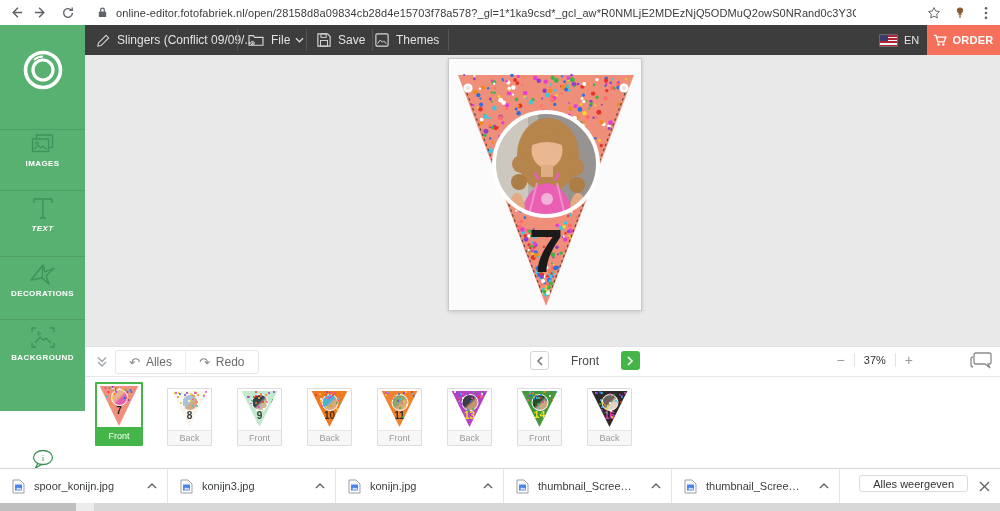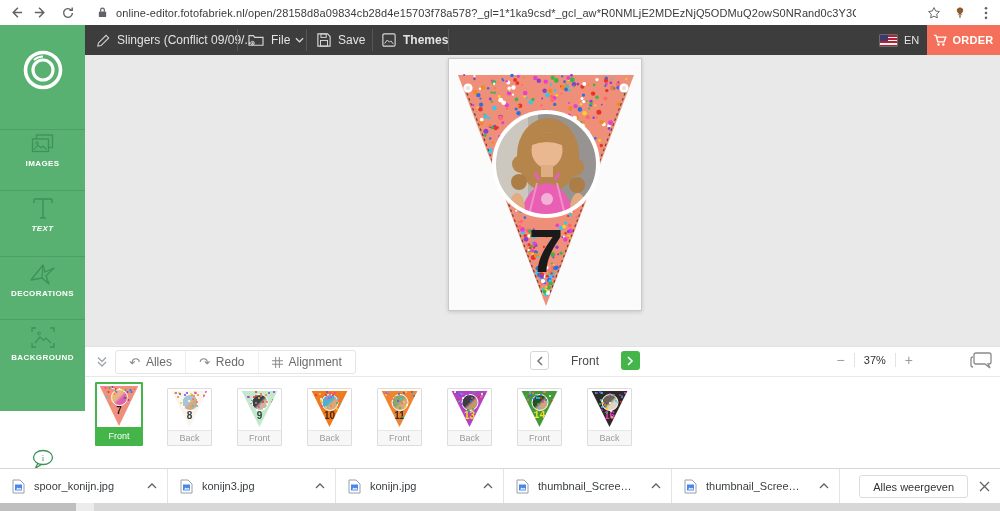--- a/index.html
+++ b/index.html
@@ -25,21 +25,21 @@
 
   
   #topbar{position:absolute;left:85px;top:25px;width:915px;height:30px;background:var(--toolbar-dark);}
   .tb-group{position:absolute;top:0;height:30px;display:flex;align-items:center;color:#e3e3e3;font-size:12px;cursor:default;}
   .tb-group svg{flex:0 0 auto;}
   .tb-label{margin-left:7px;white-space:nowrap;}
   .tb-sep{position:absolute;top:4px;height:22px;width:1px;background:#555;}
   #grp-title{left:12px;}
   #grp-file{left:163px;}
   #grp-save{left:232px;}
-  #grp-themes{left:297px;font-weight:bold;}
+  #grp-themes{left:290px;}
   #grp-lang{left:795px;}
   #order-btn{position:absolute;right:0;top:0;width:73px;height:30px;background:var(--order-coral);color:#fff;font-size:11px;font-weight:bold;display:flex;align-items:center;justify-content:center;gap:5px;letter-spacing:.3px;}
   .flag{width:17px;height:11px;position:relative;background:repeating-linear-gradient(180deg,#b22234 0 1.6px,#f5f5f5 1.6px 3.2px);box-shadow:0 0 0 .5px #999;}
   .flag::before{content:"";position:absolute;left:0;top:0;width:8px;height:6px;background:#3c3b6e;}
 
   
   #sidebar{position:absolute;left:0;top:25px;width:85px;height:386px;background:var(--sidebar-green);}
   #logo{position:absolute;left:0;top:8px;width:85px;height:74px;display:flex;align-items:center;justify-content:center;}
   .side-item{position:absolute;left:0;width:85px;text-align:center;color:#fff;}
   .side-item .lbl{display:block;font-size:8px;font-weight:bold;letter-spacing:.4px;margin-top:3px;}
@@ -81,21 +81,21 @@
   .thumb-num{position:absolute;left:0;right:0;top:20px;text-align:center;font-size:10px;font-weight:bold;line-height:1;}
   .thumb-label{position:absolute;left:0;right:0;bottom:0;height:15px;background:#f7f7f7;border-top:1px solid #e8e8e8;font-size:9px;color:#9a9a9a;text-align:center;line-height:15px;}
   .thumb.selected .thumb-label{background:var(--accent-green);color:#fff;border-top:1px solid var(--accent-green);height:17px;line-height:17px;}
   .speck{position:absolute;border-radius:50%;}
 
   
   #downloads{position:absolute;left:0;top:468px;width:1000px;height:35px;background:#fff;border-top:1px solid #d6d6d6;}
   .dl-item{position:absolute;top:0;height:34px;display:flex;align-items:center;border-right:1px solid #e4e4e4;width:168px;padding:0 10px 0 12px;}
   .dl-name{font-size:11px;color:#3c4043;margin-left:9px;white-space:nowrap;overflow:hidden;text-overflow:ellipsis;max-width:96px;flex:1 1 auto;}
   .dl-caret{margin-left:auto;display:flex;align-items:center;}
-  #show-all{position:absolute;right:32px;top:6px;height:23px;padding:0 13px;border:1px solid #dadce0;border-radius:3px;background:#fff;font-size:11px;color:#333;display:flex;align-items:center;}
+  #show-all{position:absolute;right:32px;top:6px;height:17px;padding:0 13px;border:1px solid #dadce0;border-radius:3px;background:#fff;font-size:11px;color:#333;display:flex;align-items:center;}
   #dl-close{position:absolute;right:8px;top:9px;width:16px;height:16px;display:flex;align-items:center;justify-content:center;color:#5f6368;font-size:12px;}
 
   
   #hscroll{position:absolute;left:0;top:503px;width:1000px;height:8px;background:#d8d8d8;}
   #hscroll .sthumb{position:absolute;left:0;top:0;height:8px;width:76px;background:#bfbfbf;}
   #hscroll .sgap{position:absolute;left:76px;top:0;height:8px;width:18px;background:#ececec;}
 
   svg{display:block;}
 </style>
 </head>
@@ -705,26 +705,20 @@
     </span>
     <div id="hist-group">
       <div class="hist-btn">
         <span class="curved">↶</span>
         <span>Alles</span>
       </div>
       <div class="hist-btn">
         <span class="curved">↷</span>
         <span>Redo</span>
       </div>
-      <div class="hist-btn">
-        <svg width="11" height="11" viewBox="0 0 12 12">
-            <path d="M4 0v12M8 0v12M0 4h12M0 8h12" stroke="#8a8a8a" stroke-width="1.1"></path>
-          </svg>
-        <span>Alignment</span>
-      </div>
     </div>
     <div id="page-nav">
       <span class="nav-btn" id="prev-btn">
         <svg width="7" height="10" viewBox="0 0 7 10">
             <path d="M6 1L2 5l4 4" fill="none" stroke="#777" stroke-width="1.5"></path>
           </svg>
       </span>
       <span id="page-label">Front</span>
       <span class="nav-btn" id="next-btn">
         <svg width="7" height="10" viewBox="0 0 7 10">

